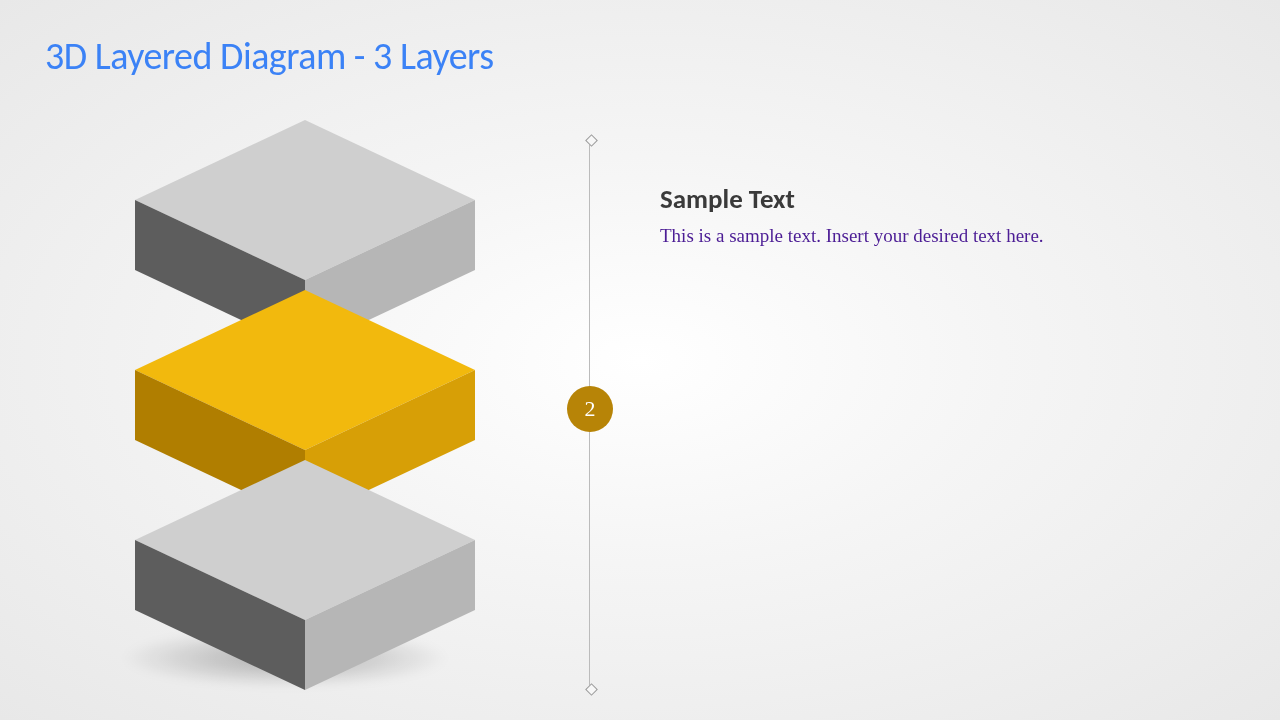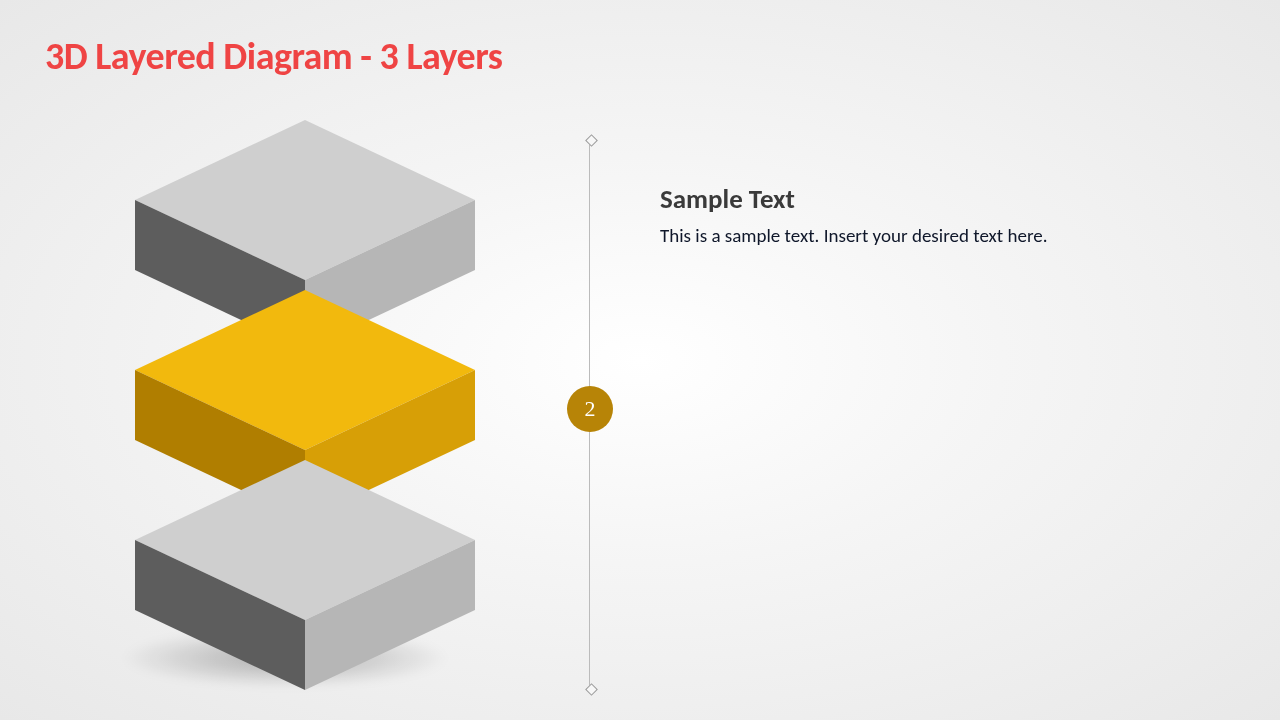--- a/index.html
+++ b/index.html
@@ -7,22 +7,22 @@
     body {
       background: radial-gradient(ellipse at center, #ffffff 0%, #f5f5f5 40%, #e8e8e8 100%);
       font-family: "Segoe UI", Calibri, Arial, sans-serif;
       position: relative;
     }
     .title {
       position: absolute;
       top: 33px;
       left: 45px;
       font-size: 38px;
-      font-weight: 700;
-      color: #ef4444;
+      font-weight: 400;
+      color: #3b82f6;
       letter-spacing: -0.5px;
     }
     .stage {
       position: absolute;
       top: 120px;
       left: 0;
       width: 1280px;
       height: 580px;
     }
     
@@ -70,21 +70,22 @@
     }
     .text-block h2 {
       font-size: 27px;
       font-weight: 700;
       color: #3a3a3a;
       margin-bottom: 8px;
     }
     .text-block p {
       font-size: 19px;
       line-height: 1.35;
-      color: #0f172a;
+      color: #4c1d95;
+      font-family: Liberation Serif, serif;
     }
     
     .stack {
       position: absolute;
       left: 135px;
       top: 0;
       width: 380px;
       height: 560px;
     }
     .slab { position: absolute; width: 380px; height: 200px; }

